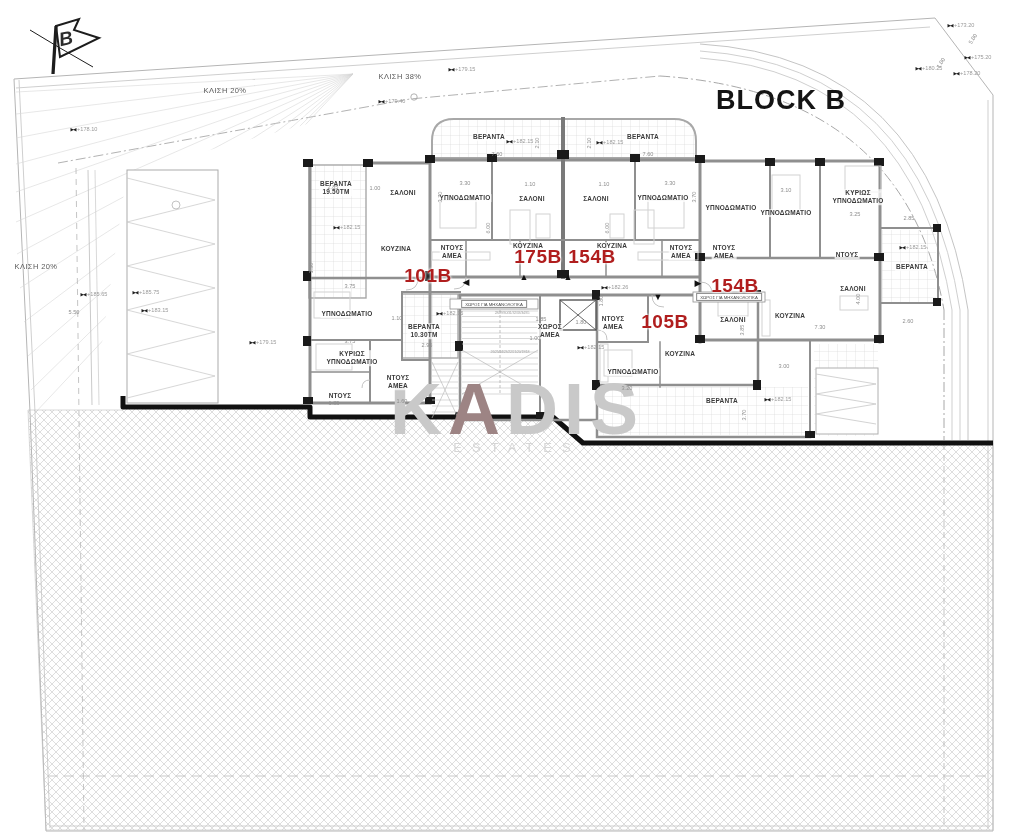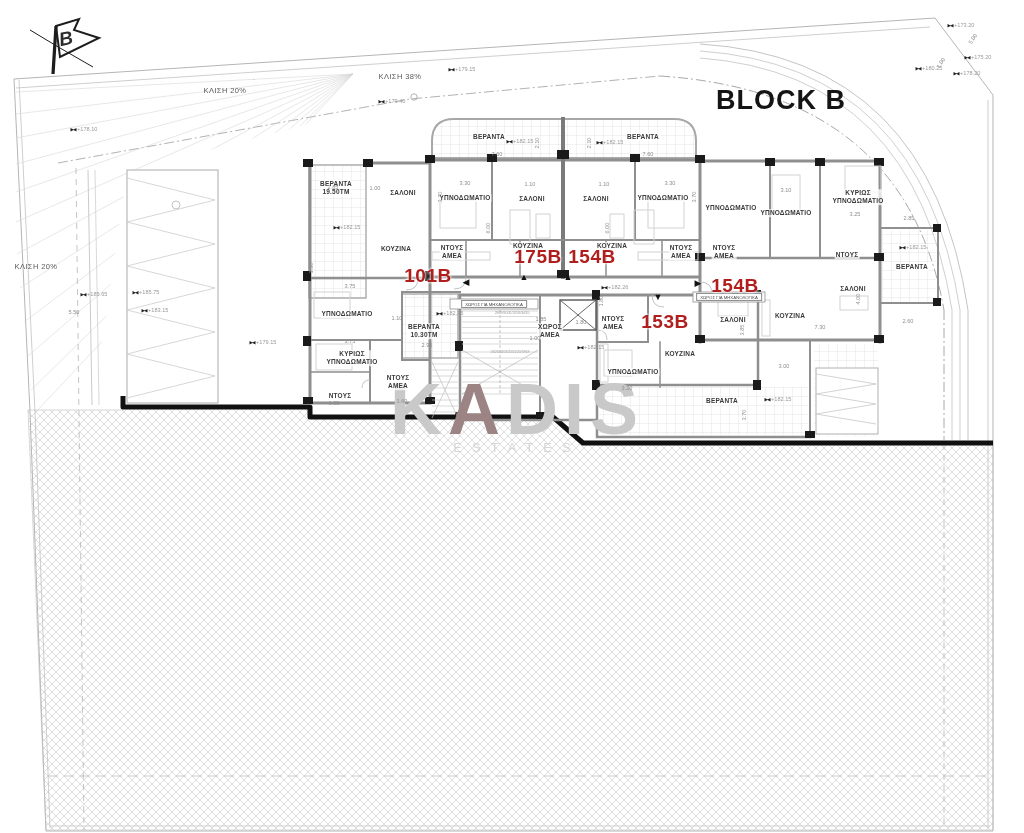--- a/index.html
+++ b/index.html
@@ -313,21 +313,21 @@
       <div class="lbl slope" style="left: 400px; top: 76px;">ΚΛΙΣΗ 38%</div>
       <div class="lbl slope" style="left: 36px; top: 266px;">ΚΛΙΣΗ 20%</div>
       <div class="lbl banner" style="left: 494px; top: 304px;">ΧΩΡΟΣ ΓΙΑ ΜΗΧΑΝΟΛΟΓΙΚΑ</div>
       <div class="lbl banner" style="left: 729px; top: 297px;">ΧΩΡΟΣ ΓΙΑ ΜΗΧΑΝΟΛΟΓΙΚΑ</div>
       <div class="lbl stairnum" style="left: 512px; top: 313px;">28/29/30/31/32/33/34/35</div>
       <div class="lbl stairnum" style="left: 510px; top: 352px;">26/25/24/23/22/21/20/19/18</div>
       <div class="lbl unit" style="left: 428px; top: 276px;">101B</div>
       <div class="lbl unit" style="left: 538px; top: 257px;">175B</div>
       <div class="lbl unit" style="left: 592px; top: 257px;">154B</div>
       <div class="lbl unit" style="left: 735px; top: 286px;">154B</div>
-      <div class="lbl unit" style="left: 665px; top: 322px;">153B</div>
+      <div class="lbl unit" style="left: 665px; top: 322px;">105B</div>
       <div class="lbl arrow" style="left: 466px; top: 282px;">◀</div>
       <div class="lbl arrow" style="left: 524px; top: 277px;">▲</div>
       <div class="lbl arrow" style="left: 568px; top: 277px;">▲</div>
       <div class="lbl arrow" style="left: 698px; top: 283px;">▶</div>
       <div class="lbl arrow" style="left: 658px; top: 297px;">▼</div>
     </div>
 
 </div>
 
 </body></html>

